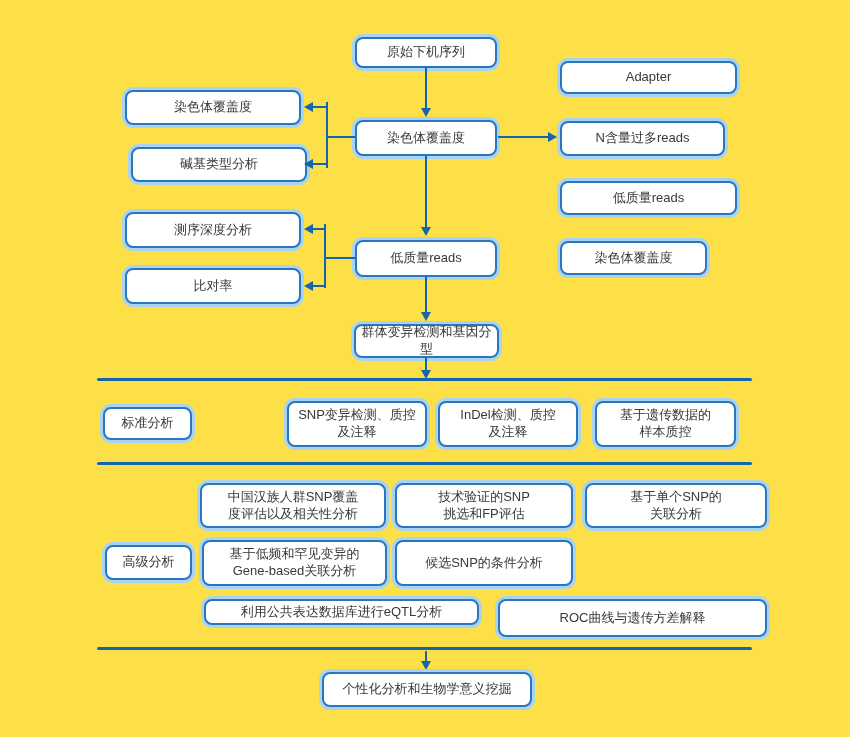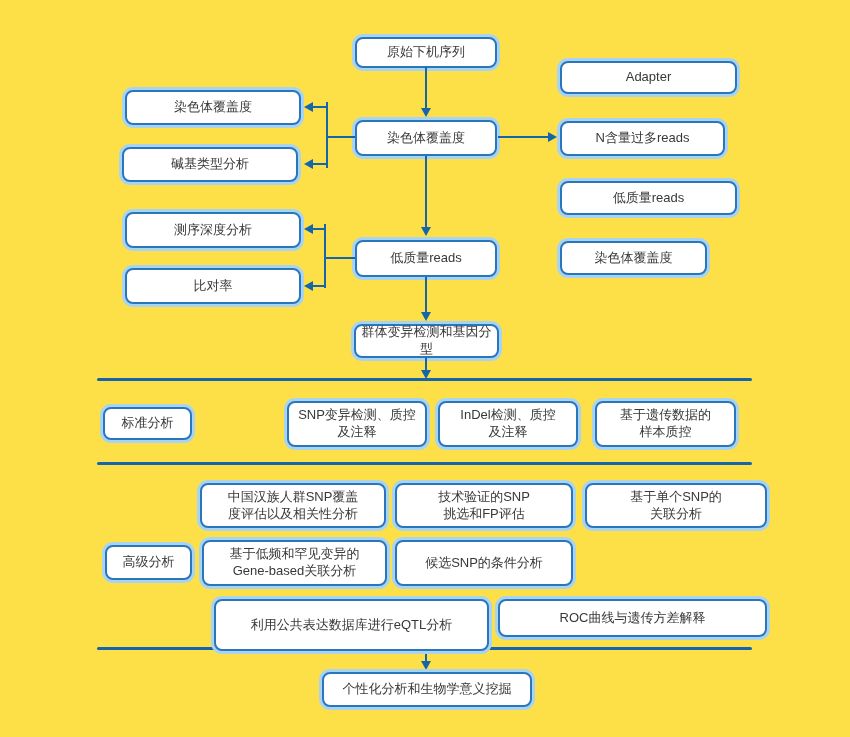--- a/index.html
+++ b/index.html
@@ -45,21 +45,21 @@
   <div class="box" style="left:355px;top:240px;width:142px;height:37px">
     <span>低质量reads</span>
   </div>
   <div class="box" style="left:354px;top:324px;width:145px;height:34px">
     <span>群体变异检测和基因分型</span>
   </div>
 
   <div class="box" style="left:125px;top:90px;width:176px;height:35px">
     <span>染色体覆盖度</span>
   </div>
-  <div class="box" style="left:122px;top:147px;width:176px;height:35px">
+  <div class="box" style="left:131px;top:147px;width:176px;height:35px">
     <span>碱基类型分析</span>
   </div>
   <div class="box" style="left:125px;top:212px;width:176px;height:36px">
     <span>测序深度分析</span>
   </div>
   <div class="box" style="left:125px;top:268px;width:176px;height:36px">
     <span>比对率</span>
   </div>
 
   <div class="box" style="left:560px;top:61px;width:177px;height:33px">
@@ -145,21 +145,21 @@
   </div>
 
   <div class="box" style="left:202px;top:540px;width:185px;height:46px">
     <span>基于低频和罕见变异的
 Gene-based关联分析</span>
   </div>
   <div class="box" style="left:395px;top:540px;width:178px;height:46px">
     <span>候选SNP的条件分析</span>
   </div>
 
-  <div class="box" style="left:214px;top:599px;width:275px;height:52px">
+  <div class="box" style="left:204px;top:599px;width:275px;height:26px">
     <span>利用公共表达数据库进行eQTL分析</span>
   </div>
   <div class="box" style="left:498px;top:599px;width:269px;height:38px">
     <span>ROC曲线与遗传方差解释</span>
   </div>
 
   <div class="box" style="left:322px;top:672px;width:210px;height:35px">
     <span>个性化分析和生物学意义挖掘</span>
   </div>
 

